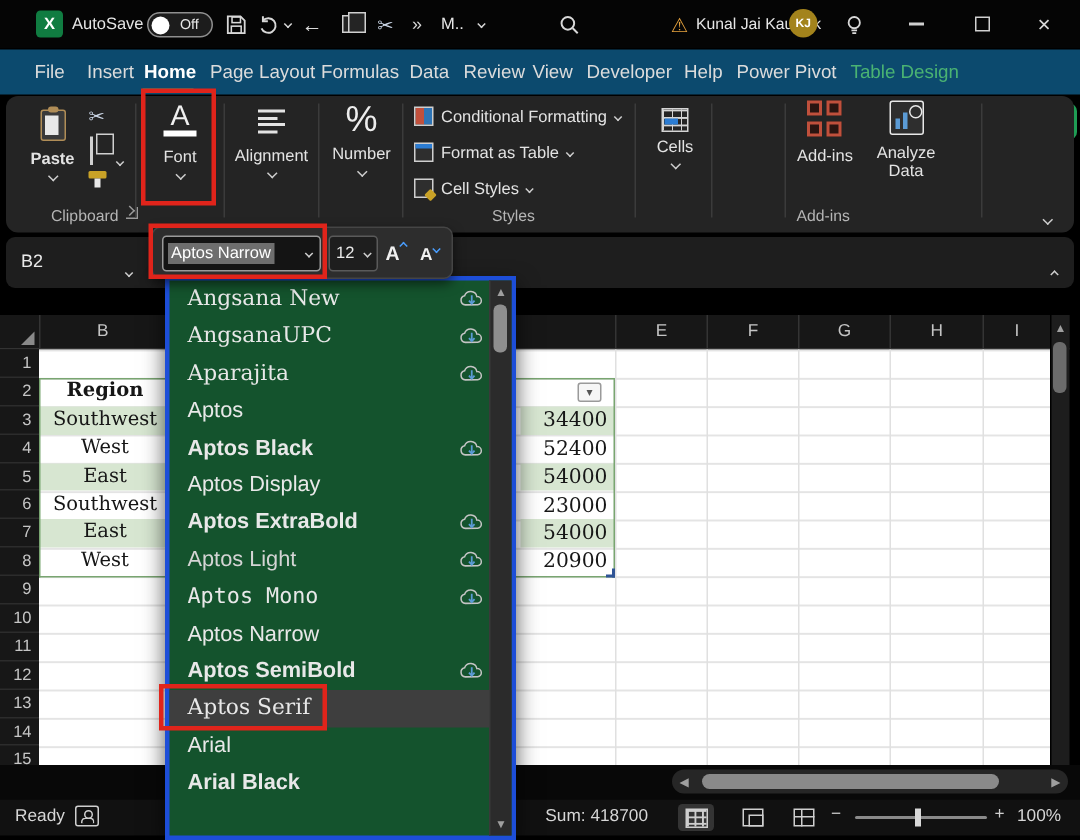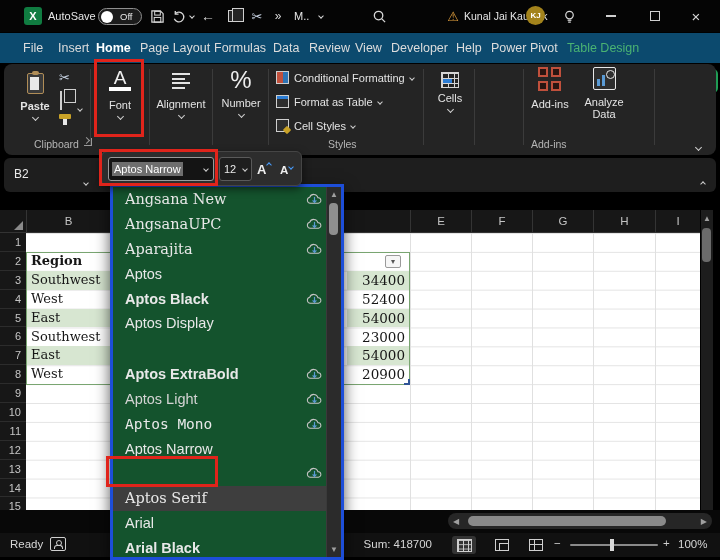--- a/index.html
+++ b/index.html
@@ -107,21 +107,21 @@
                   border-bottom:9px solid #8a8a8a; }
   .gutter { left:0; top:233px; width:26px; height:277px; background:#171717; overflow:hidden; }
   .rownum { height:18.9px; line-height:18.9px; text-align:right; padding-right:5px; font-size:11px;
             color:#c6c6c6; border-bottom:1px solid #2c2c2c; }
   .grid { left:26px; top:233px; width:674px; height:277px; background:#fff;
           background-image:linear-gradient(to bottom,#e4e4e4 1px,transparent 1px);
           background-size:100% 18.9px; }
   .vline { top:233px; width:1px; height:277px; background:#e0e0e0; z-index:1; }
   .band { background:#d7e6d1; z-index:1; }
   .cellB { left:27px; width:82px; height:18.9px; line-height:18.9px; padding-left:4px; z-index:2;
-           font-family:"DejaVu Serif", serif; font-size:13px; color:#161616; }
+           font-family:"DejaVu Serif", serif; font-size:13px; color:#161616;text-align:center; }
   .cellD { left:347px; width:62px; height:18.9px; line-height:18.9px; text-align:right; padding-right:4px;
            z-index:2; font-family:"DejaVu Serif", serif; font-size:13.5px; color:#161616; }
   .tbl-border { background:#79a571; z-index:3; }
   .filter-btn { left:385px; top:255px; width:16px; height:13px; background:#f6f6f6; border:1px solid #9a9a9a;
                 border-radius:2px; z-index:3; text-align:center; line-height:11px; font-size:8px; color:#555; }
   .resize-handle { left:404px; top:379px; width:6px; height:6px; border-right:2px solid #2f5496;
                    border-bottom:2px solid #2f5496; z-index:3; }
   .vscroll { left:700px; top:210px; width:13px; height:300px; background:#1d1d1d; border-left:1px solid #000; }
   .vthumb { left:702px; top:228px; width:9px; height:34px; background:#6b6b6b; border-radius:4px; }
   .scroll-arrow { color:#9f9f9f; font-size:8px; text-align:center; }
@@ -151,21 +151,21 @@
   
   .dropdown { left:110px; top:184px; width:234px; height:376px; background:#14532d; border:3px solid #1d4ed8;
               box-shadow:0 5px 14px rgba(0,0,0,.65); z-index:5; }
   .fd-item { height:24.8px; display:flex; align-items:center; padding-left:12px; padding-right:18px;
              color:#e8e8e8; font-size:14.5px; }
   .fd-item.hl { background:#3e3e3e; }
   .f-serif { font-family:"DejaVu Serif", serif; }
   .f-sans  { font-family:"Liberation Sans", sans-serif; }
   .f-mono  { font-family:"DejaVu Sans Mono", monospace; }
   .f-black { font-weight:900; }
-  .f-xbold { font-weight:800;margin-top:26px; }
+  .f-xbold { font-weight:800; }
   .f-sbold { font-weight:700; }
   .f-light { font-weight:300; color:#d4d4d4; }
   .f-small { font-size:11px; }
   .cloud { margin-left:auto; width:17px; height:14px; }
   .fd-scroll { position:absolute; right:0; top:0; width:15px; height:100%; background:#2b2b2b; border-left:1px solid #3a3a3a; }
   .fd-thumb { position:absolute; right:3px; top:16px; width:9px; height:32px; background:#8f8f8f; border-radius:4px; }
 
   
   .ring { border:3px solid #e0241b; z-index:9; }
 
@@ -539,20 +539,21 @@
     <div class="fd-item f-mono">
       <span>Aptos Mono</span>
       <svg class="cloud">
           <use href="#ic-cloud"></use>
         </svg>
     </div>
     <div class="fd-item f-sans">
       <span>Aptos Narrow</span>
     </div>
     <div class="fd-item f-sans f-sbold">
+      <span>Aptos SemiBold</span>
       <svg class="cloud">
           <use href="#ic-cloud"></use>
         </svg>
     </div>
     <div class="fd-item f-serif hl">
       <span>Aptos Serif</span>
     </div>
     <div class="fd-item f-sans">
       <span>Arial</span>
     </div>

